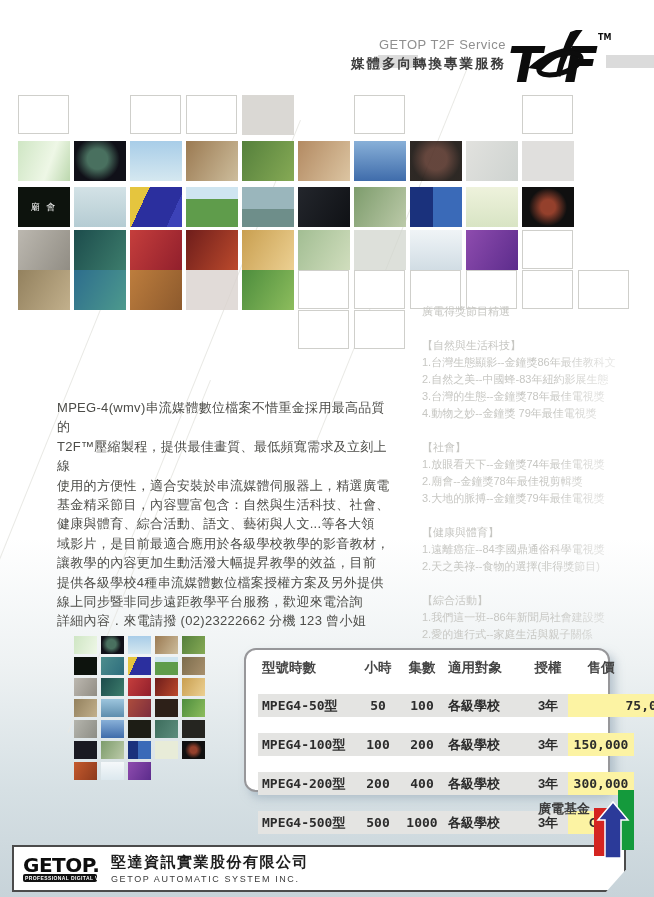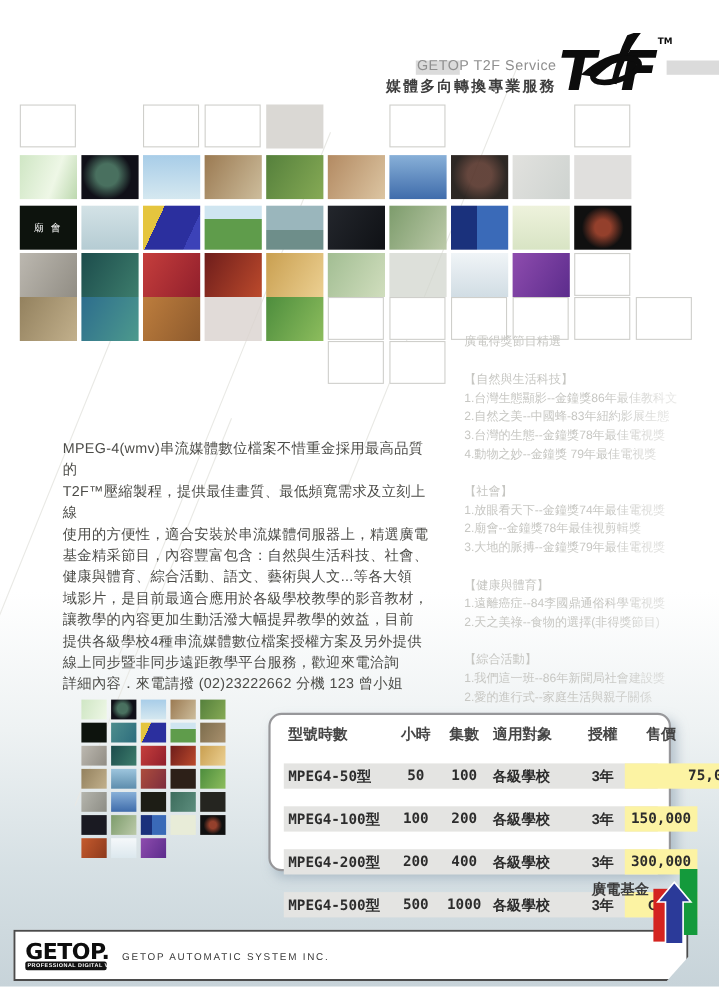--- a/index.html
+++ b/index.html
@@ -3,21 +3,21 @@
 <meta charset="utf-8">
 <style>
   html,body{margin:0;padding:0;background:#fff;}
   .page{position:relative;width:654px;height:897px;overflow:hidden;
     font-family:"Liberation Sans","DejaVu Sans",sans-serif;
     background:linear-gradient(180deg,#ffffff 0%,#ffffff 60%,#eef2f3 74%,#d6e0e4 88%,#c7d3d9 100%);}
   .diag{position:absolute;width:1px;background:#e9e9e5;transform:rotate(22deg);transform-origin:top left;z-index:0;}
 
   
   .hdr-bar{position:absolute;height:13px;background:#dbdbdb;z-index:1;}
-  .hdr-text{position:absolute;top:52px;right:148px;text-align:right;z-index:2;}
+  .hdr-text{position:absolute;top:37px;right:148px;text-align:right;z-index:2;}
   .hdr-service{font-size:13px;color:#8f8f8f;letter-spacing:.5px;}
   .hdr-tagline{font-size:13.5px;color:#3d3d3d;font-weight:bold;letter-spacing:2px;margin-top:3px;}
   .t2f-logo{position:absolute;top:30px;left:508px;width:104px;height:66px;z-index:2;}
 
   
   .gcell{position:absolute;width:52px;height:40px;z-index:1;overflow:hidden;
     font-size:9px;color:#fff;display:flex;align-items:center;justify-content:center;letter-spacing:2px;}
   .gbox{background:#fff;border:1.5px solid #cfcfcb;width:49px;height:37px;}
 
   
@@ -281,17 +281,18 @@
     <rect x="26" y="2" width="16" height="60" fill="#149a3c"></rect>
     <polygon points="21,14 36,32 29,32 29,70 13,70 13,32 6,32" fill="#2b3a99" stroke="#fff" stroke-width="1.5"></polygon>
   </svg>
 
   <div class="footer-bar">
     <div class="getop-logo">
       <div class="getop-word">GETOP.</div>
       <div class="getop-sub">PROFESSIONAL DIGITAL VIDEO</div>
     </div>
     <div class="company">
+      <div class="company-zh">堅達資訊實業股份有限公司</div>
       <div class="company-en">GETOP AUTOMATIC SYSTEM INC.</div>
     </div>
   </div>
 
 </div>
 
 </body></html>

